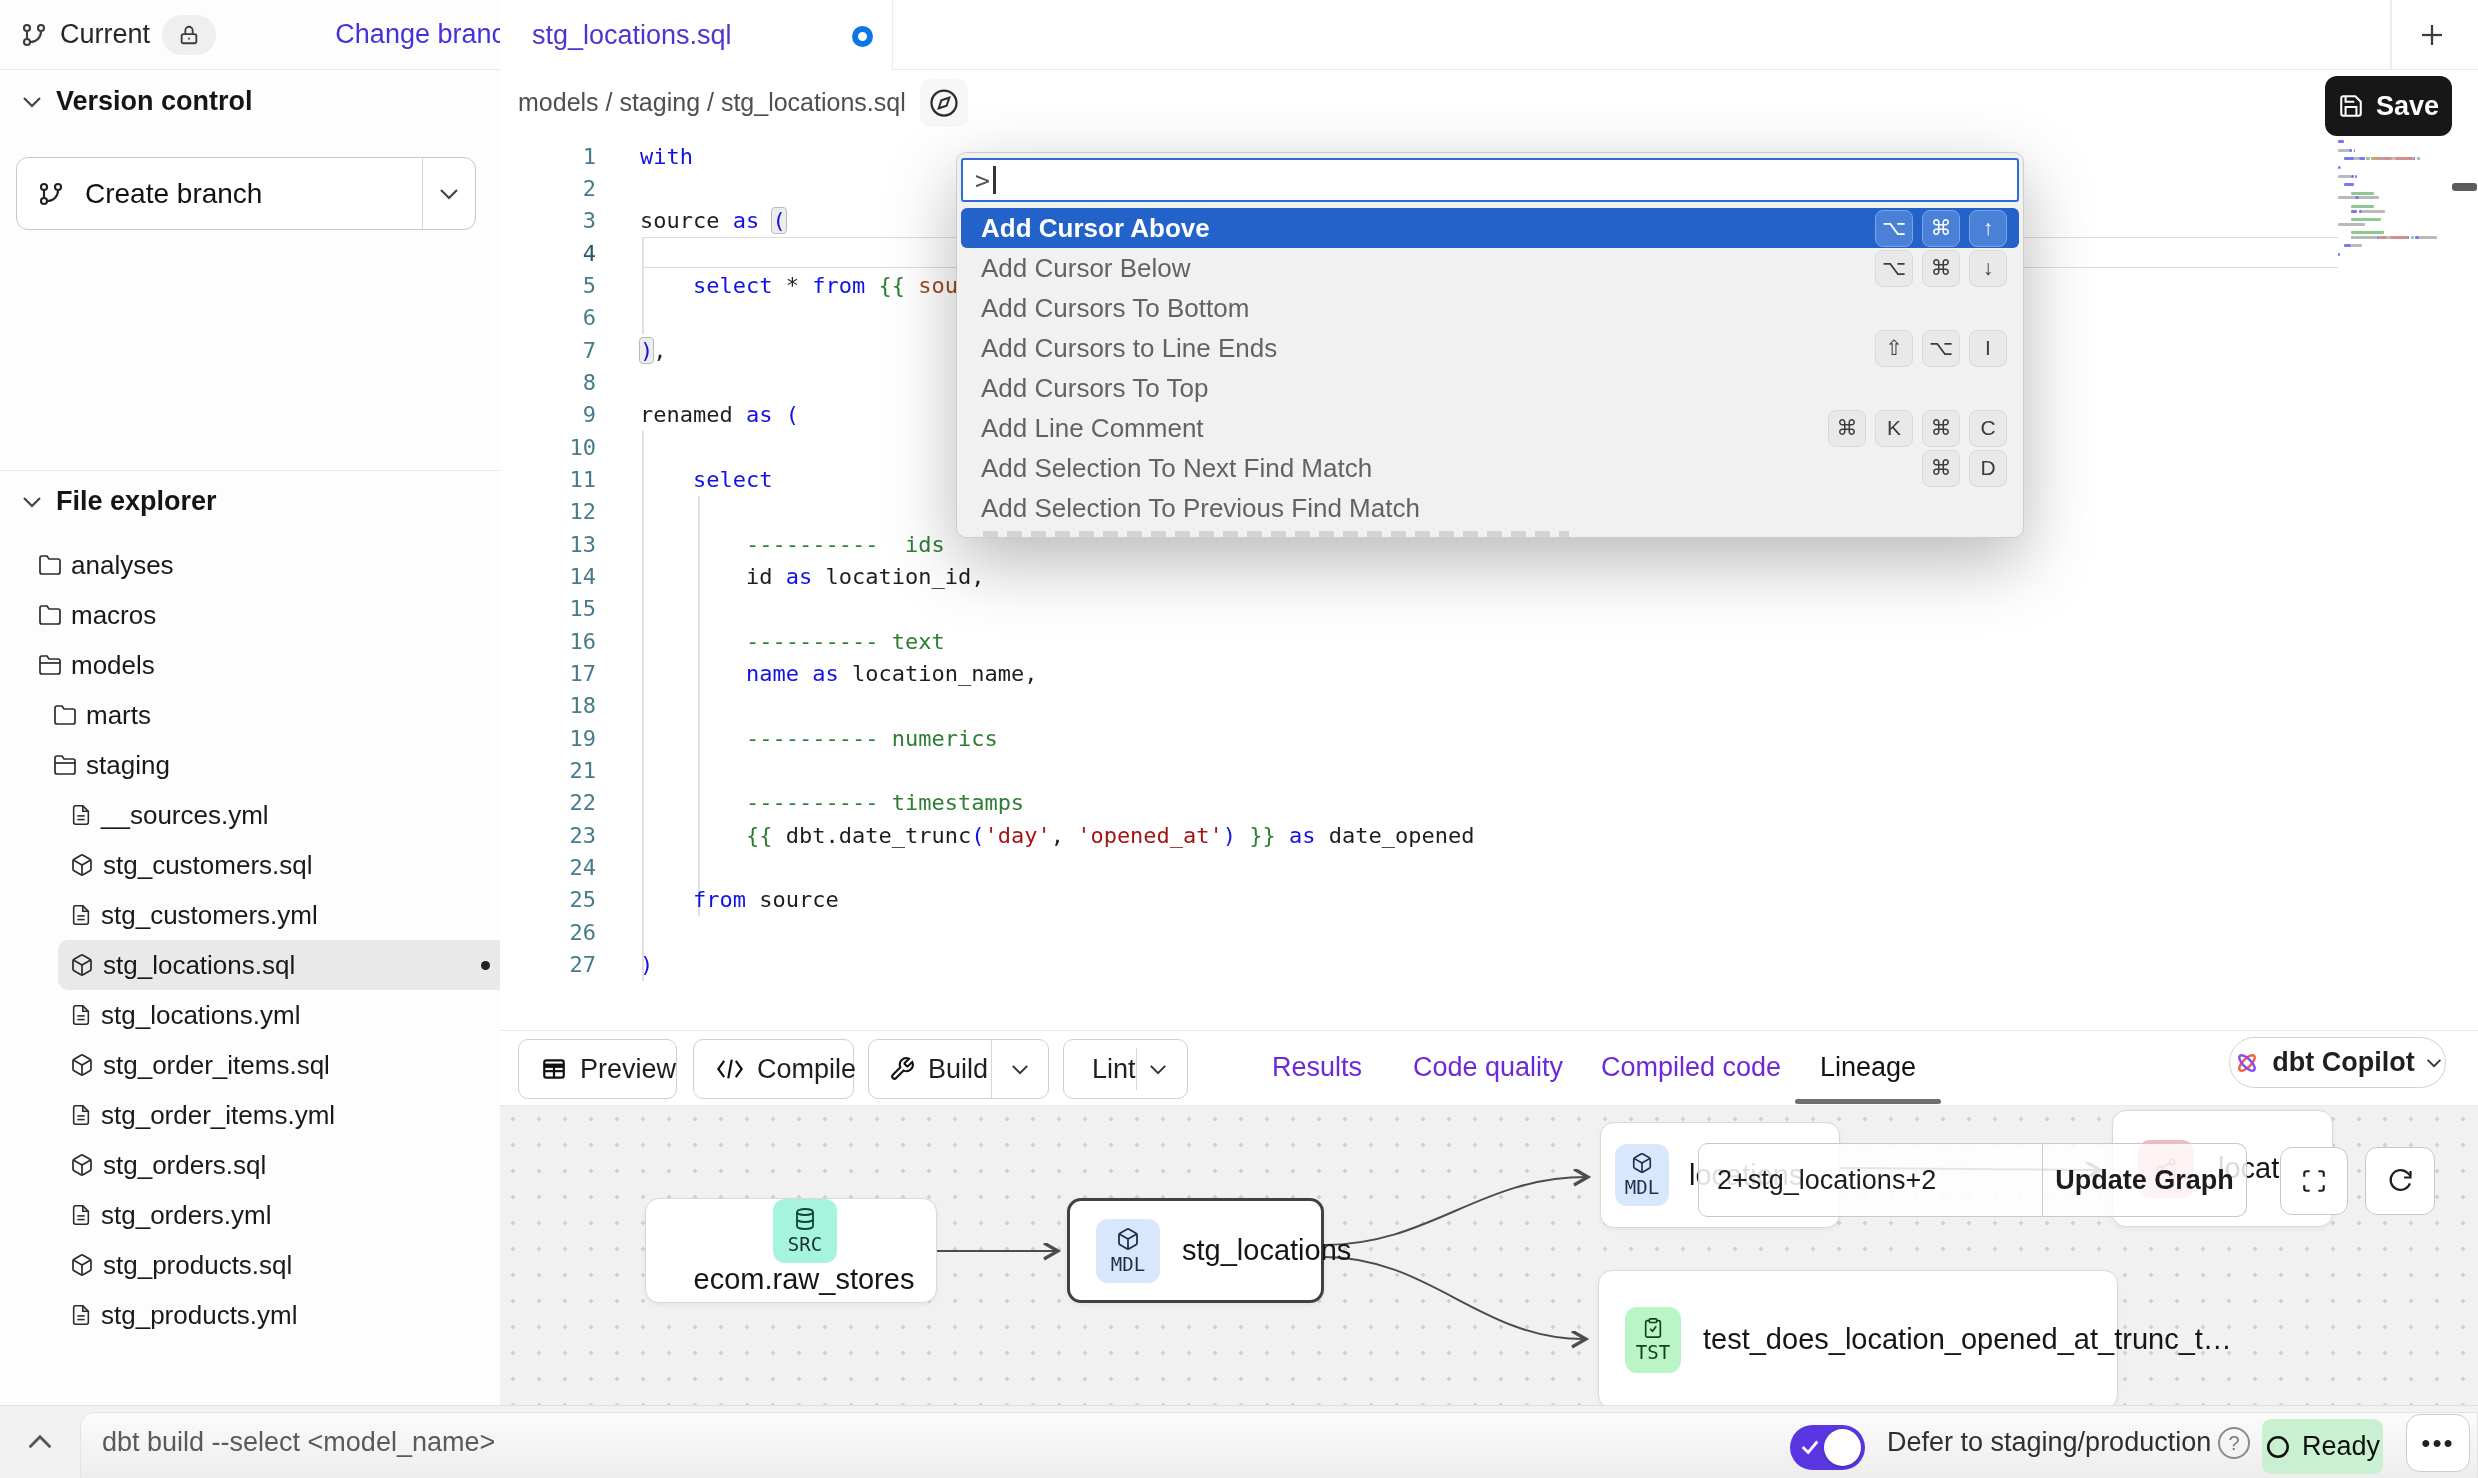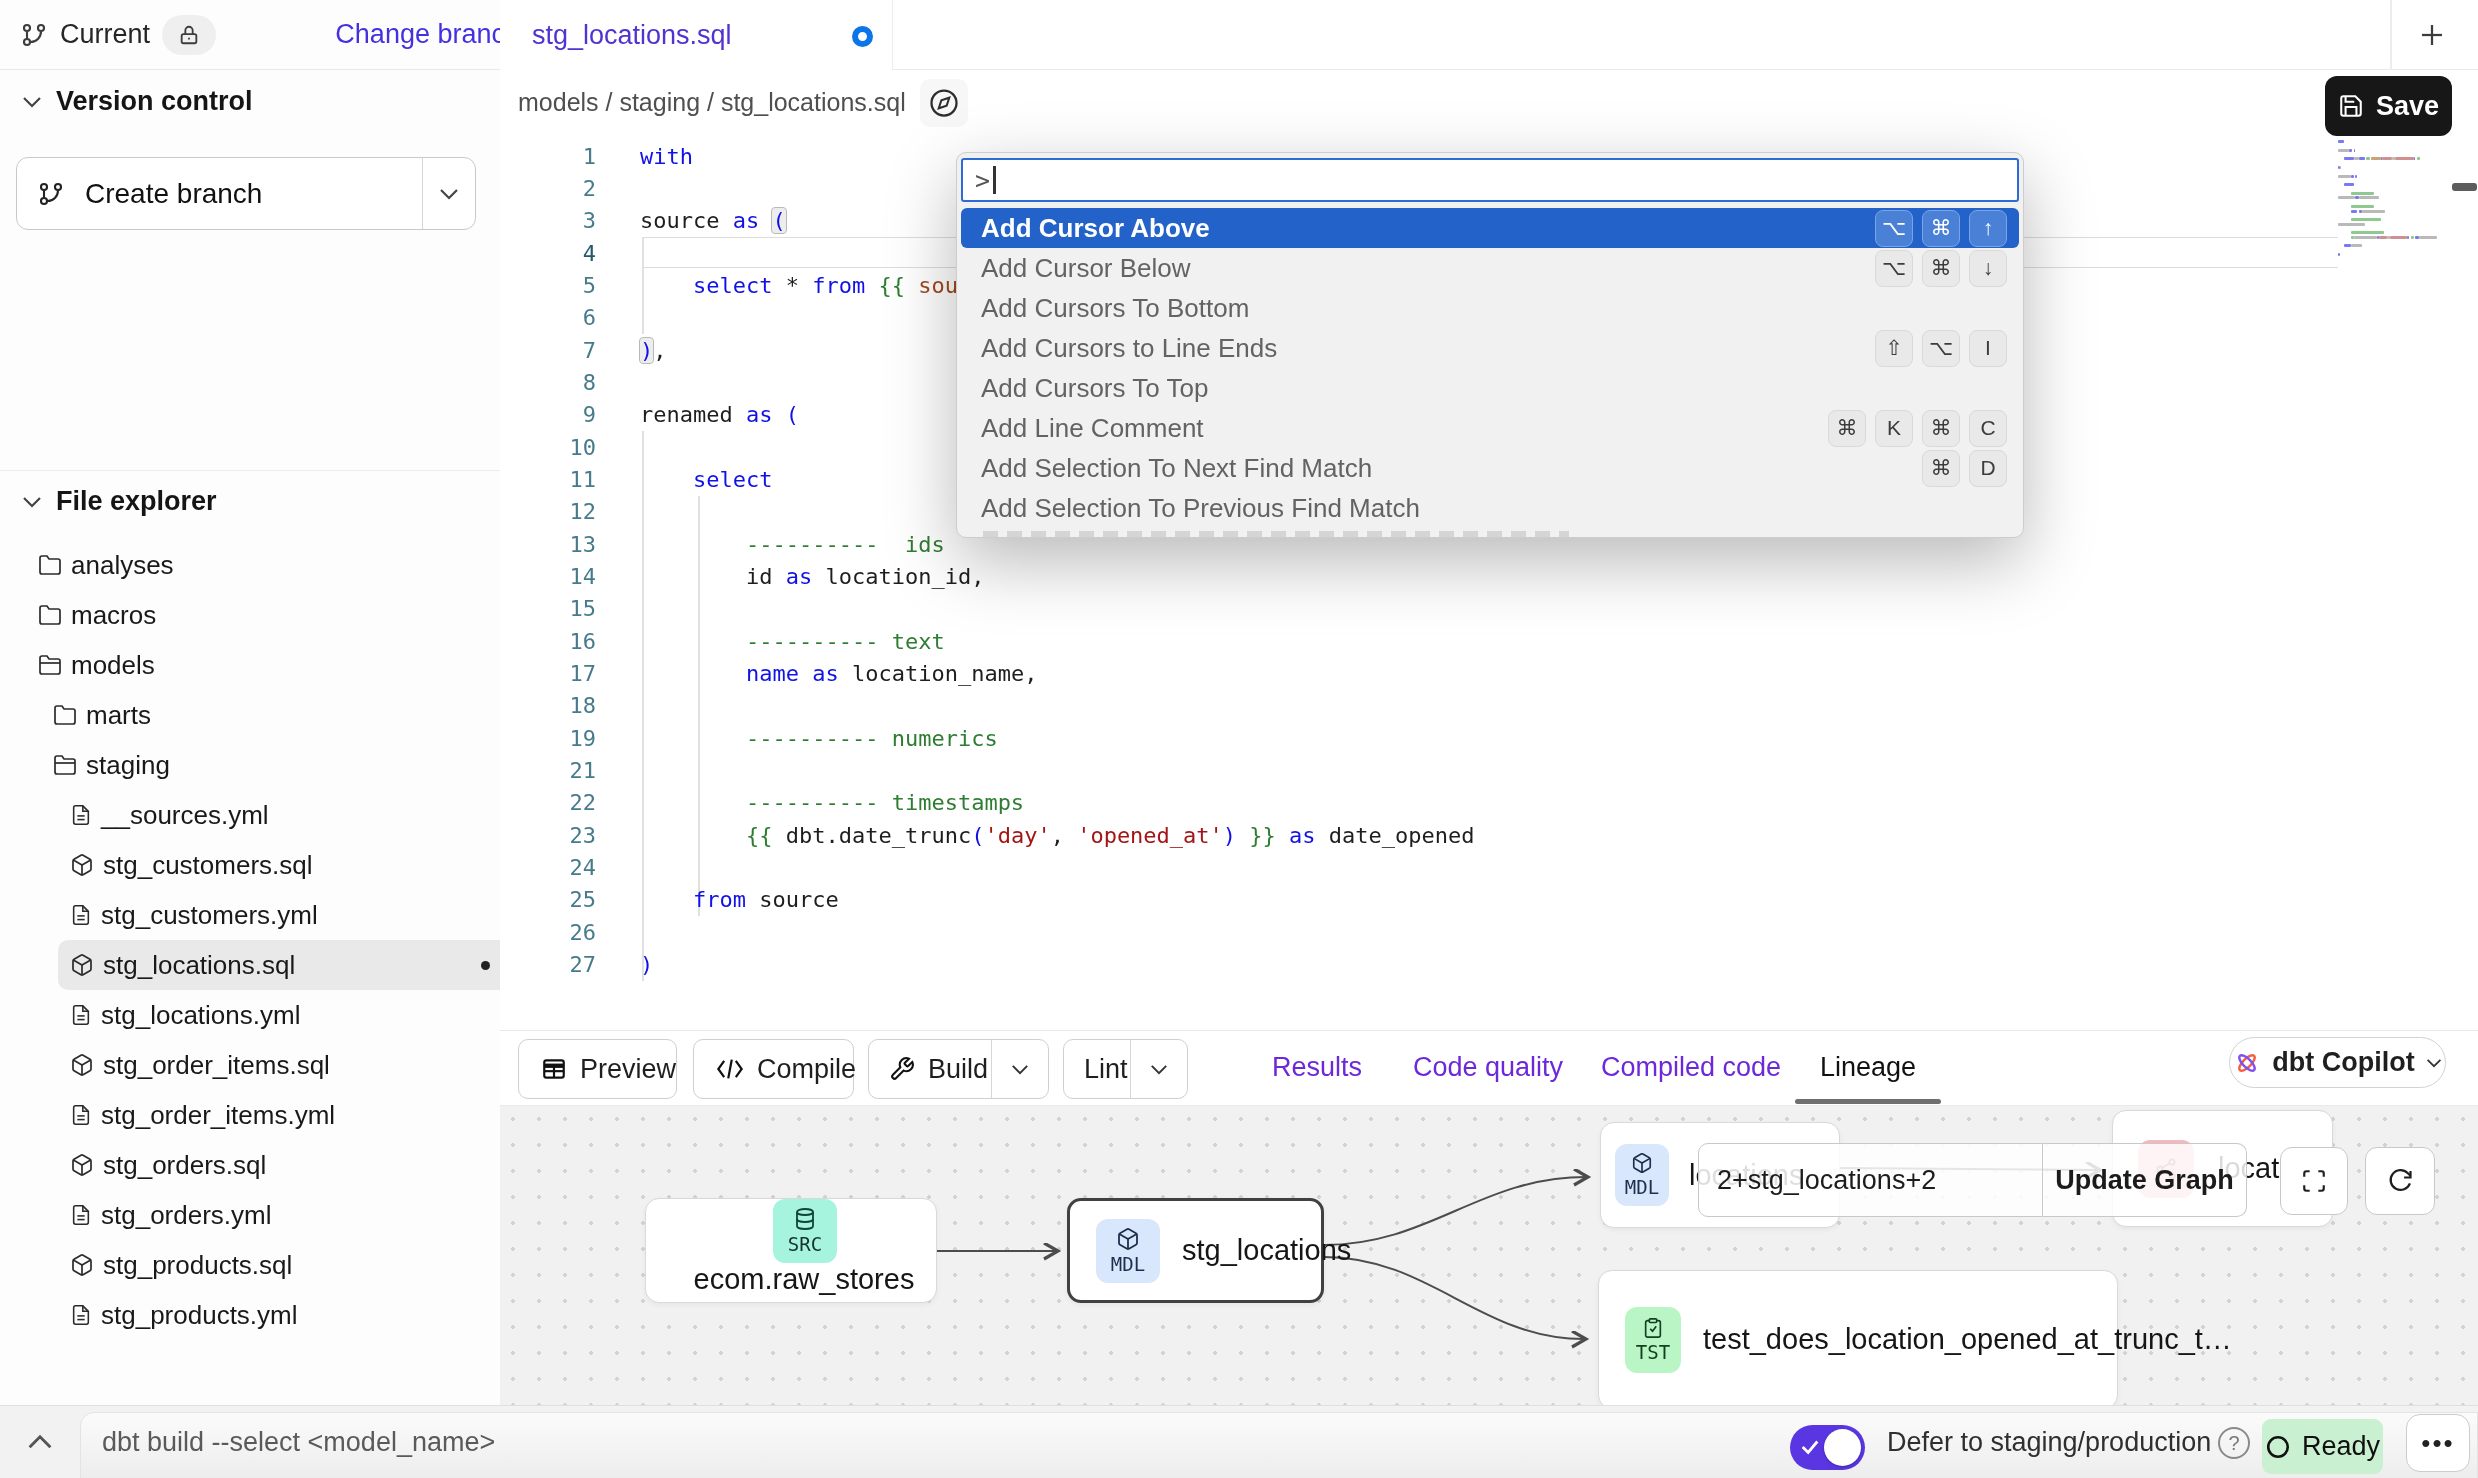--- a/index.html
+++ b/index.html
@@ -746,21 +746,21 @@
             </svg>
         </span>
         <span class="tl">Build</span>
       </div>
       <div class="tsplit" style="margin-left:auto;">
         <svg width="18" height="11" viewBox="0 0 20 12" fill="none" stroke="#333" stroke-width="2.2">
             <polyline points="2,2 10,10 18,2"></polyline>
           </svg>
       </div>
     </div>
-    <div class="tbtn" style="left:563px;width:125px;padding:0;">
+    <div class="tbtn" style="left:563px;width:125px;padding:8px;">
       <div class="tseg" style="padding:0 0 0 20px;">
         <span class="tl">Lint</span>
       </div>
       <div class="tsplit" style="margin-left:auto;">
         <svg width="18" height="11" viewBox="0 0 20 12" fill="none" stroke="#333" stroke-width="2.2">
             <polyline points="2,2 10,10 18,2"></polyline>
           </svg>
       </div>
     </div>
 

